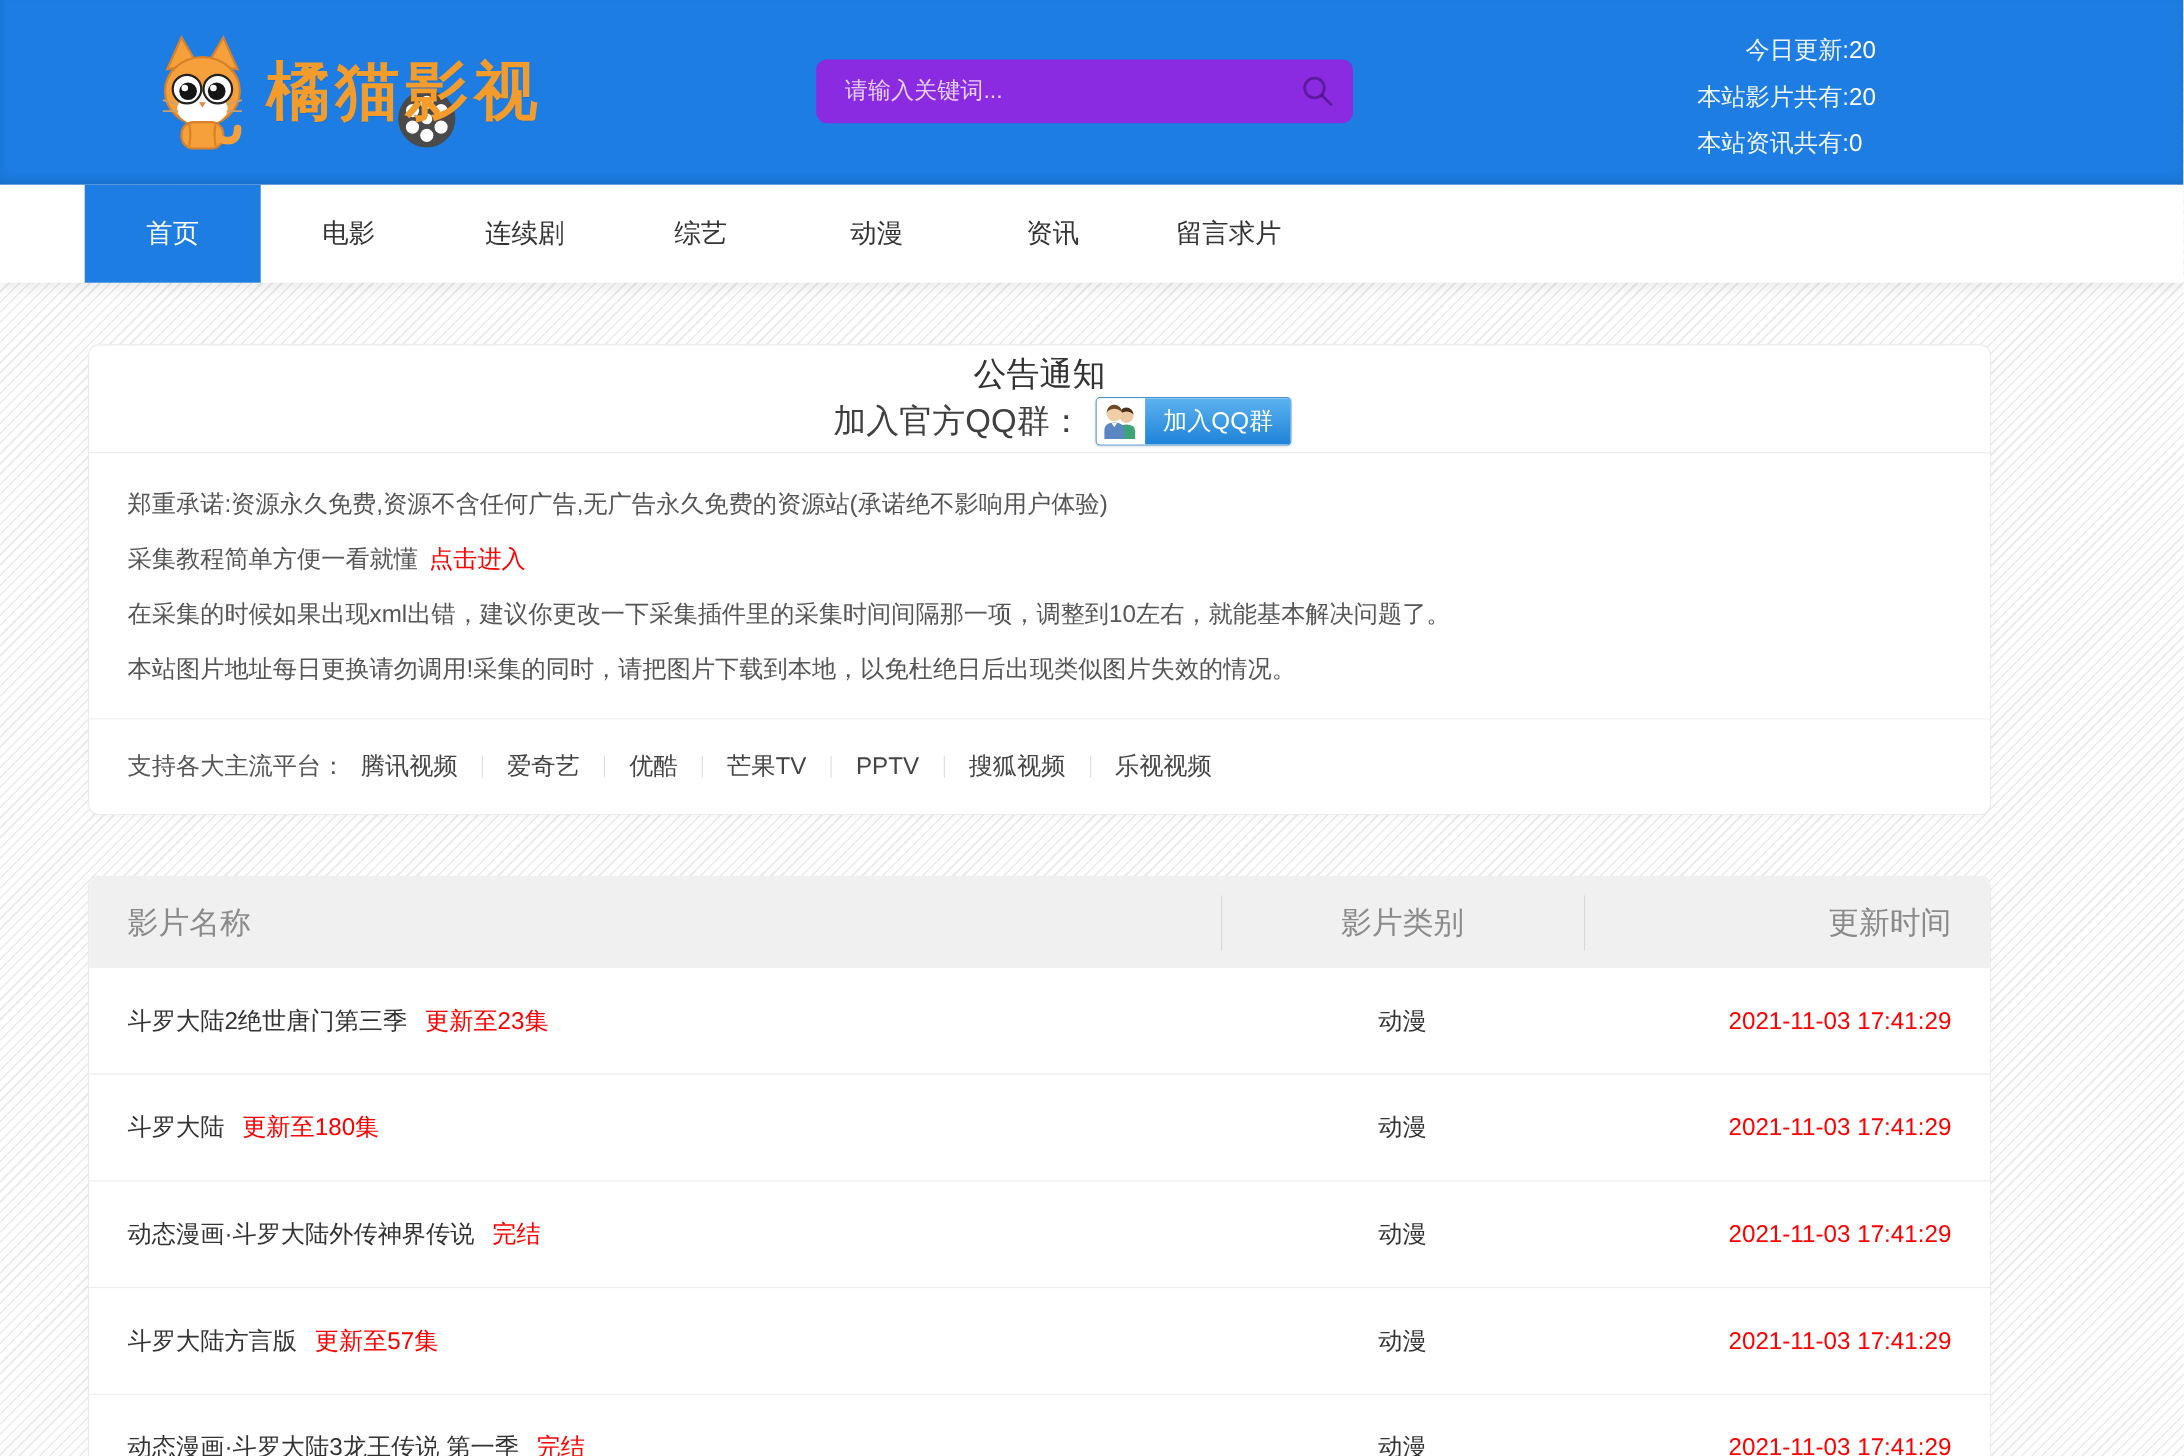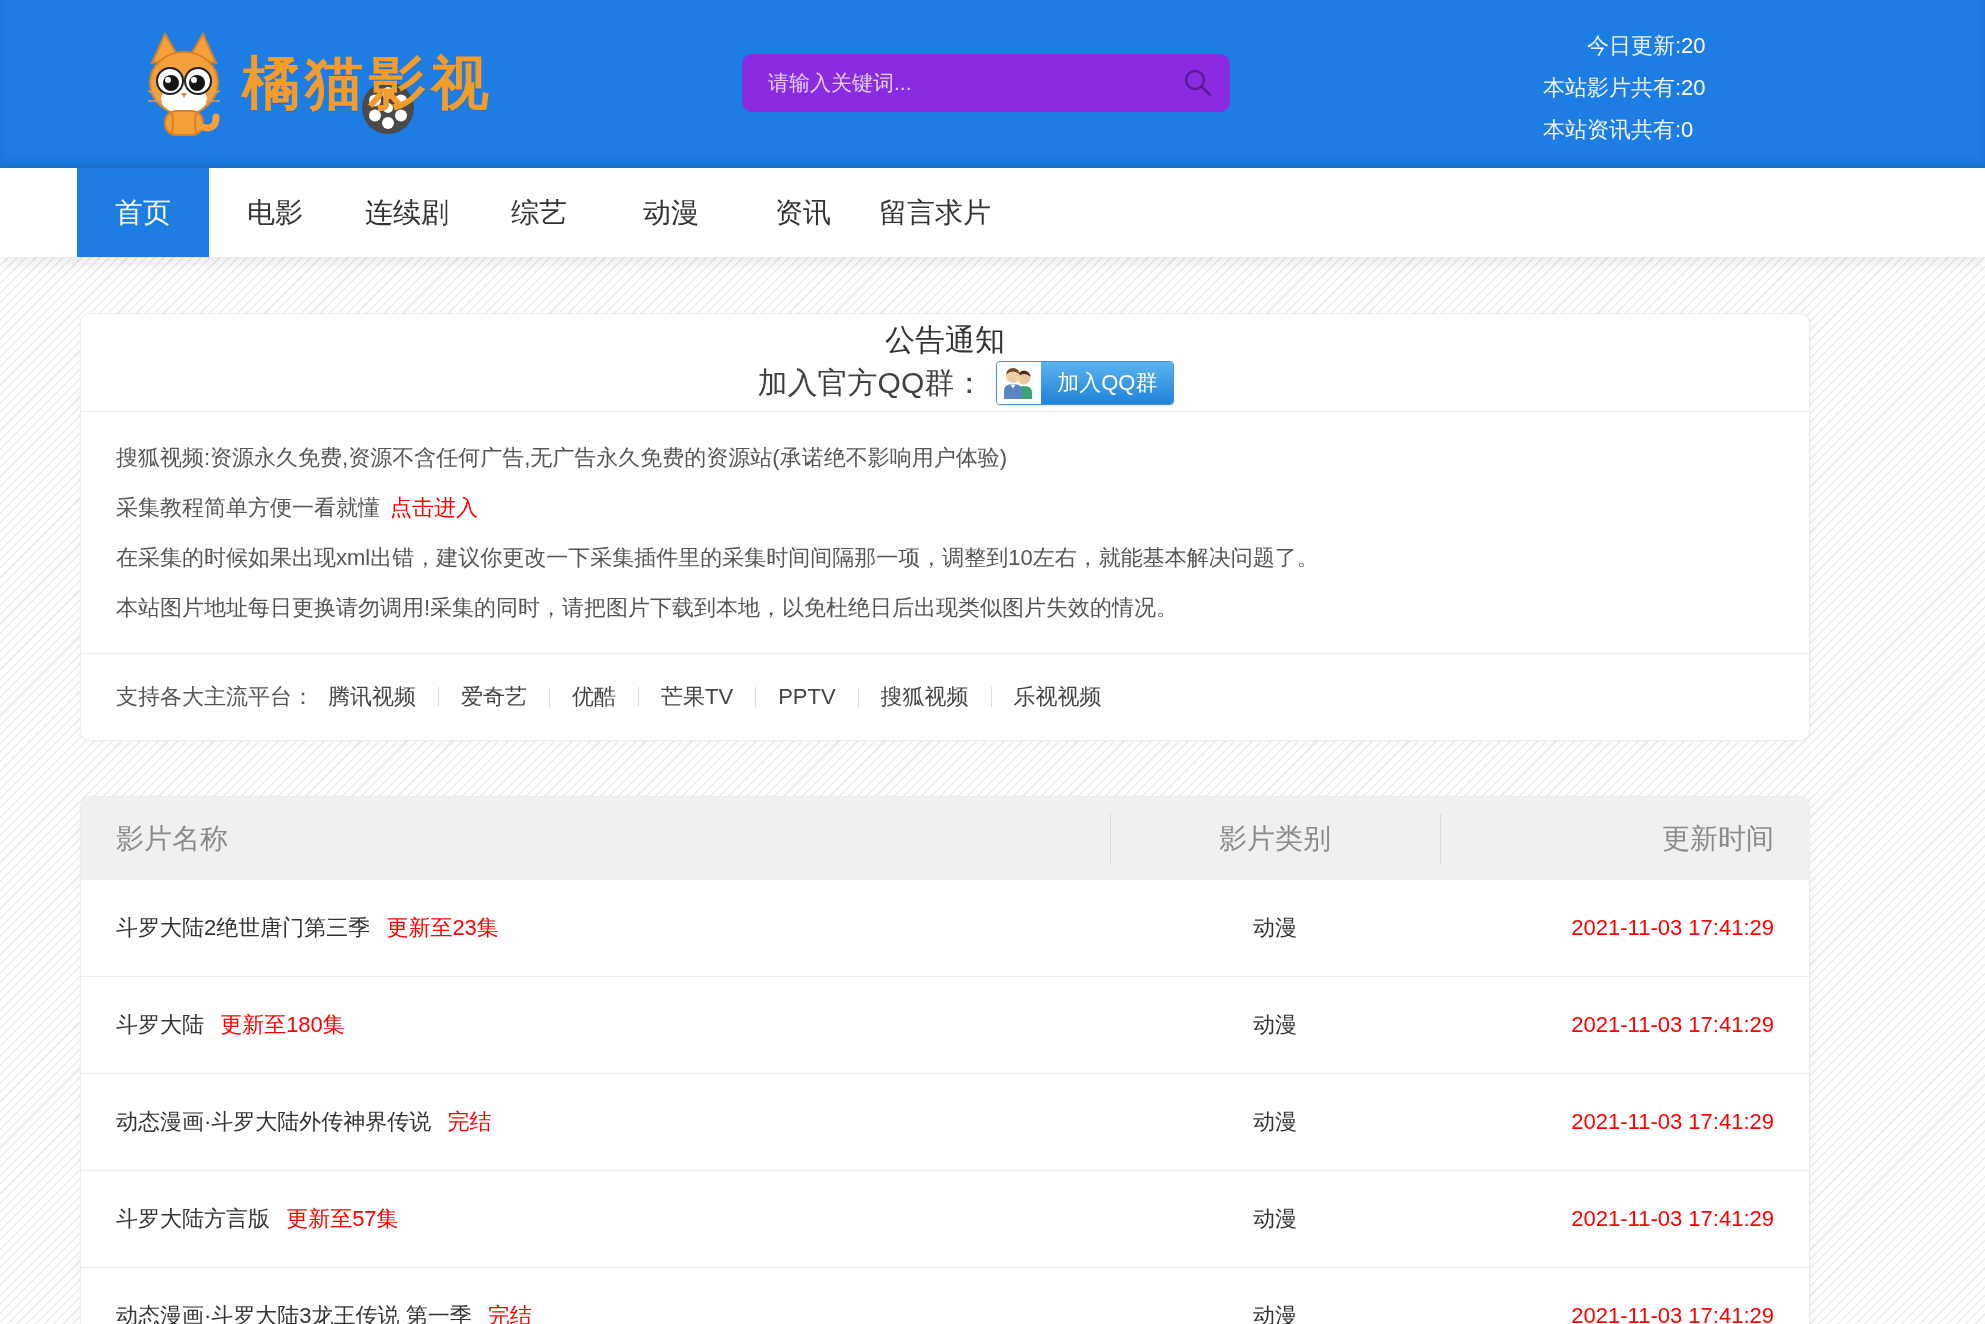--- a/index.html
+++ b/index.html
@@ -24,21 +24,21 @@
   .search-btn { position:absolute; right:16px; top:13px; width:32px; height:32px; background:none; border:none; cursor:pointer; }
 
   .stats { position:absolute; top:25px; right:186px; font-size:22px; }
   .stat-row { display:flex; justify-content:flex-end; align-items:center; height:42px; }
   .stat-label { color:rgba(255,255,255,.92); }
   .stat-value { color:#ffffff; width:118px; text-align:left; }
 
   
   .main-nav { position:relative; z-index:3; height:89px; background:#ffffff; padding-left:77px;
     display:flex; box-shadow:0 6px 12px rgba(0,0,0,.08); }
-  .nav-item { display:block; width:132px; line-height:89px; text-align:center; font-size:28px;
+  .nav-item { display:block; width:160px; line-height:89px; text-align:center; font-size:24px;
     color:#333; text-decoration:none; cursor:pointer; }
   .nav-item.active { background:#1d7de3; color:#fff; }
 
   
   main { padding:56px 0 0 80px; }
   .card { width:1730px; background:#fff; border:1px solid #ececec; border-radius:10px;
     box-shadow:0 2px 10px rgba(0,0,0,.04); }
 
   .card-head { height:98px; display:flex; align-items:center; justify-content:center;
     padding:0 35px; border-bottom:1px solid #eeeeee;flex-direction:column; }
@@ -169,21 +169,21 @@
               <path d="M9.5 19.5 l2.5 4 l2.5 -4 z" fill="#ffffff"></path>
             </svg>
           </span>
           <span class="qq-btn-text">加入QQ群</span>
         </a>
       </div>
     </div>
 
     <div class="notice">
       <p class="notice-line">
-        <span>搜狐视频:资源永久免费,资源不含任何广告,无广告永久免费的资源站(承诺绝不影响用户体验)</span>
+        <span>郑重承诺:资源永久免费,资源不含任何广告,无广告永久免费的资源站(承诺绝不影响用户体验)</span>
       </p>
       <p class="notice-line">
         <span>采集教程简单方便一看就懂</span><a class="red-link">点击进入</a>
       </p>
       <p class="notice-line">
         <span>在采集的时候如果出现xml出错，建议你更改一下采集插件里的采集时间间隔那一项，调整到10左右，就能基本解决问题了。</span>
       </p>
       <p class="notice-line">
         <span>本站图片地址每日更换请勿调用!采集的同时，请把图片下载到本地，以免杜绝日后出现类似图片失效的情况。</span>
       </p>

